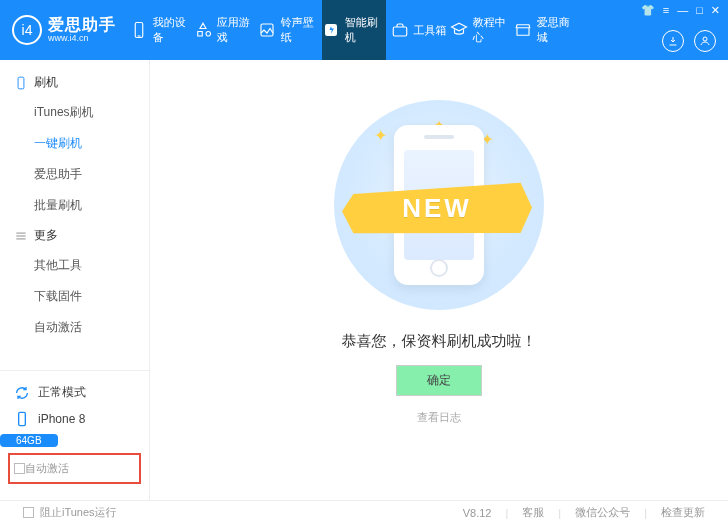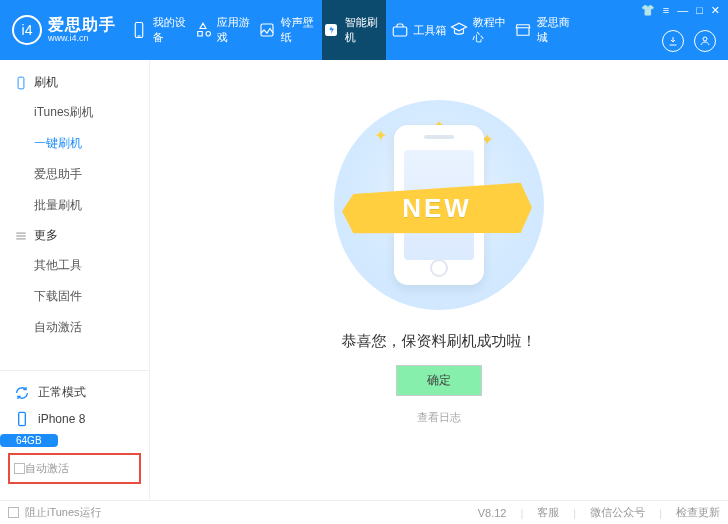--- a/index.html
+++ b/index.html
@@ -72,21 +72,21 @@
   .ribbon-text { position:absolute; inset:0; display:flex; align-items:center; justify-content:center; font-weight:800; font-size:26px; color:#fff; letter-spacing:3px; text-shadow:0 1px 0 rgba(0,0,0,.1);}
   .sparkle { position:absolute; color:#ffd24a; font-size:16px; }
   .sp1{ top:26px; left:40px;} .sp2{top:30px; right:50px;} .sp3{top:18px; left:100px; font-size:12px;}
 
   .success-text { margin-top:22px; font-size:15px; color:#333; }
   .ok-btn { margin-top:14px; padding:6px 30px; border:1px solid #ccc; background:#86efac; font-size:12px; color:#444; cursor:pointer;}
   .log-link { margin-top:14px; font-size:11px; color:#a8a8a8; cursor:pointer;}
 
   .statusbar {
     height:24px; border-top:1px solid #eee; display:flex; align-items:center;
-    font-size:11px; color:#999; padding:0 8px; gap:8px;
+    font-size:11px; color:#999; padding:0 23px; gap:8px;
   }
   .statusbar .left { display:flex; align-items:center; gap:6px;}
   .statusbar .left .box{ width:11px; height:11px; border:1px solid #bbb;}
   .statusbar .spacer{ flex:1;}
   .statusbar .sep{ color:#ddd; padding:0 6px;}
   .statusbar .link{ cursor:pointer;}
 </style>
 </head>
 <body>
 

